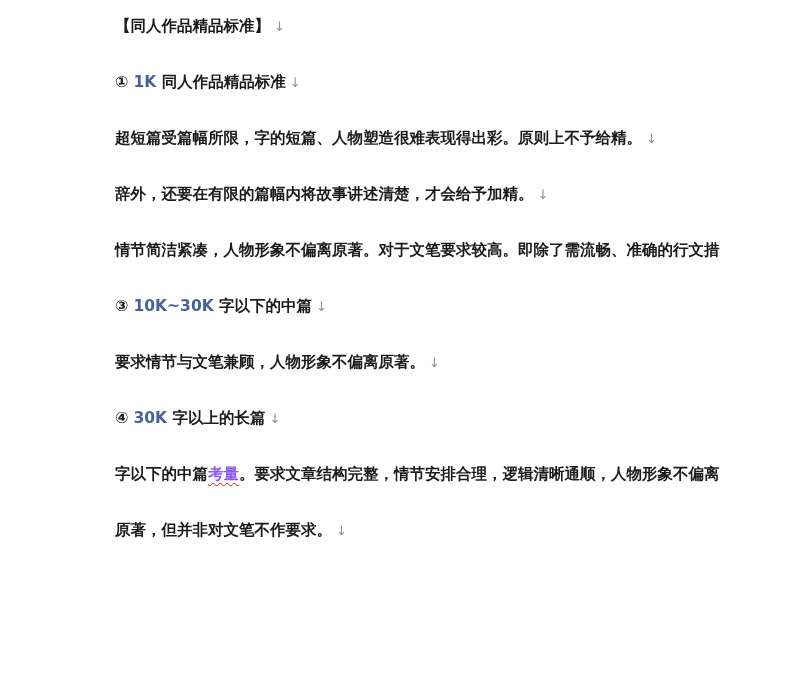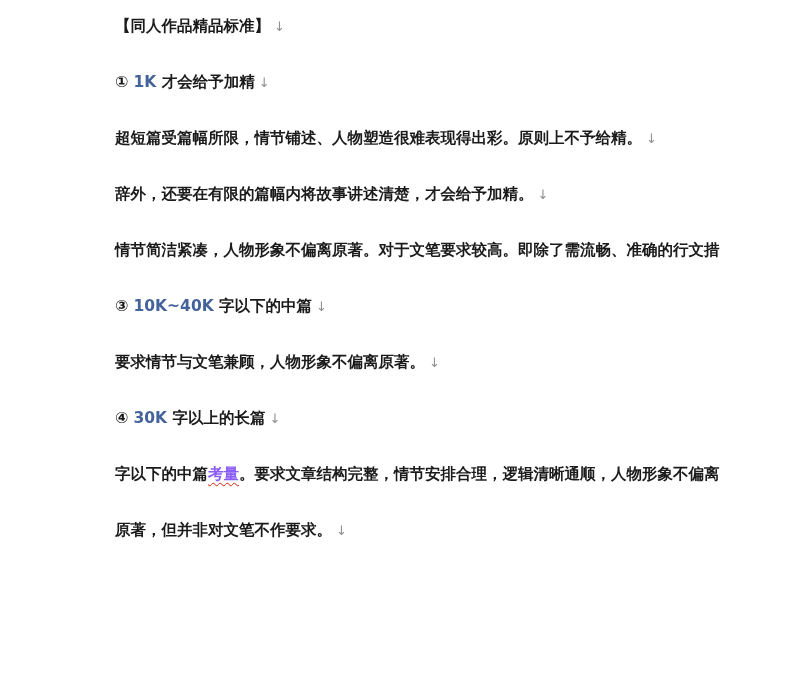--- a/index.html
+++ b/index.html
@@ -48,23 +48,23 @@
     margin-left: 4px;
     vertical-align: baseline;
   }
 </style>
 </head>
 <body>
 
 <div class="page">
   <div class="doc-body">
       <div class="doc-line"><span class="run-cjk">【同人作品精品标准】</span><span class="break-mark">↓</span></div>
-      <div class="doc-line"><span class="run-cjk">① </span><span class="run-latin">1K</span><span class="run-cjk"> 才会给予加精</span><span class="break-mark">↓</span></div>
-      <div class="doc-line"><span class="run-cjk">超短篇受篇幅所限，情节铺述、人物塑造很难表现得出彩。原则上不予给精。</span><span class="break-mark">↓</span></div>
+      <div class="doc-line"><span class="run-cjk">① </span><span class="run-latin">1K</span><span class="run-cjk"> 同人作品精品标准</span><span class="break-mark">↓</span></div>
+      <div class="doc-line"><span class="run-cjk">超短篇受篇幅所限，字的短篇、人物塑造很难表现得出彩。原则上不予给精。</span><span class="break-mark">↓</span></div>
       <div class="doc-line"><span class="run-cjk">辞外，还要在有限的篇幅内将故事讲述清楚，才会给予加精。</span><span class="break-mark">↓</span></div>
       <div class="doc-line"><span class="run-cjk">情节简洁紧凑，人物形象不偏离原著。对于文笔要求较高。即除了需流畅、准确的行文措</span></div>
-      <div class="doc-line"><span class="run-cjk">③ </span><span class="run-latin">10K~40K</span><span class="run-cjk"> 字以下的中篇</span><span class="break-mark">↓</span></div>
+      <div class="doc-line"><span class="run-cjk">③ </span><span class="run-latin">10K~30K</span><span class="run-cjk"> 字以下的中篇</span><span class="break-mark">↓</span></div>
       <div class="doc-line"><span class="run-cjk">要求情节与文笔兼顾，人物形象不偏离原著。</span><span class="break-mark">↓</span></div>
       <div class="doc-line"><span class="run-cjk">④ </span><span class="run-latin">30K</span><span class="run-cjk"> 字以上的长篇</span><span class="break-mark">↓</span></div>
       <div class="doc-line"><span class="run-cjk">字以下的中篇</span><span class="run-spellcheck">考量</span><span class="run-cjk">。要求文章结构完整，情节安排合理，逻辑清晰通顺，人物形象不偏离</span></div>
       <div class="doc-line"><span class="run-cjk">原著，但并非对文笔不作要求。</span><span class="break-mark">↓</span></div>
     </div>
 </div>
 
 </body></html>

